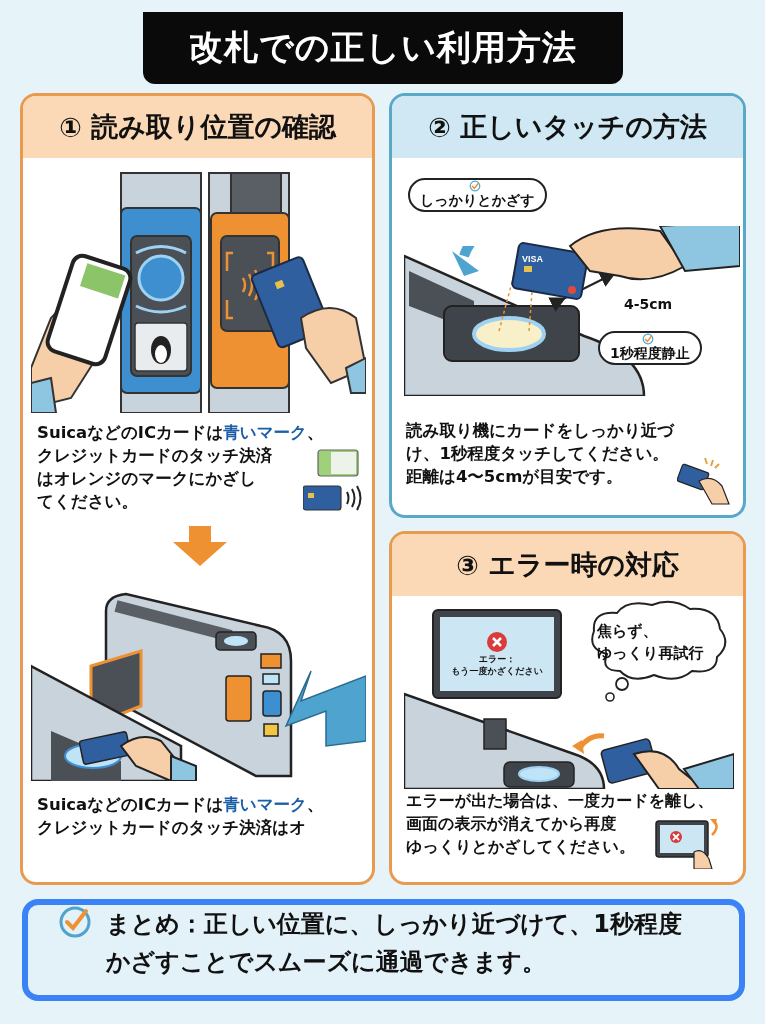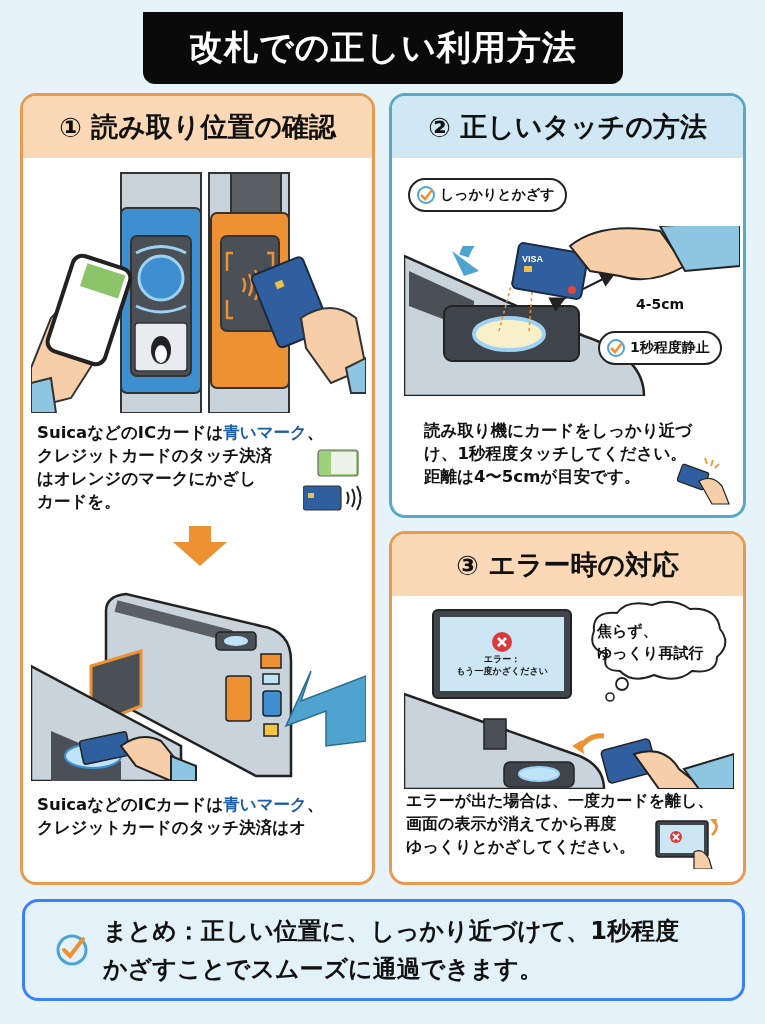--- a/index.html
+++ b/index.html
@@ -33,28 +33,28 @@
   #p2 { left: 389px; top: 93px; width: 357px; height: 425px; }
   #p3 { left: 389px; top: 531px; width: 357px; height: 354px; }
 
   .body-text { font-size: 16.5px; font-weight: bold; line-height: 23px; color: #111; }
   .hl { color: #1d5fa6; }
 
   .abs { position: absolute; }
 
   .summary {
     position: absolute; left: 22px; top: 899px; width: 723px; height: 102px;
-    background: #e3f1f8; border: 3px solid #3b82f6; border-radius: 16px;
-    display: flex; align-items: center; padding-left: 30px;
+    background: #e3f1f8; border: 6px solid #3b82f6; border-radius: 16px;
+    display: flex; align-items: flex-start; padding-left: 30px;
   }
   .summary .txt { font-size: 24px; font-weight: bold; line-height: 38px; margin-left: 14px; }
 
   .bubble {
     position: absolute; background: #fff; border: 2px solid #222; border-radius: 20px;
-    display: flex; align-items: center; font-size: 14px; font-weight: bold; padding: 0 10px 0 6px;
+    display: flex; align-items: center; font-size: 14px; font-weight: bold; padding: 0 10px 0 6px; flex-direction: column;
   }
   .check-icon { display: inline-block; }
 </style>
 </head>
 <body>
 
 <div class="title-bar">
   <span>改札での正しい利用方法</span>
 </div>
 
@@ -91,21 +91,21 @@
     <rect x="232" y="95" width="55" height="78" rx="5" transform="rotate(-22 260 134)" fill="#2f5f9e" stroke="#1b2a44" stroke-width="2"></rect>
     <rect x="252" y="110" width="8" height="7" fill="#e6c24d" transform="rotate(-22 260 134)"></rect>
     <path d="M270 150 Q300 130 325 150 L335 200 L300 215 L275 180 Z" fill="#f6cfa9" stroke="#333" stroke-width="2"></path>
     <path d="M315 200 L335 190 L335 225 L320 225 Z" fill="#8ec5e0" stroke="#333" stroke-width="2"></path>
   </svg>
 
   <div class="abs body-text" style="left:14px;top:325px;width:330px">
     <div><span>SuicaなどのICカードは</span><span class="hl">青いマーク</span><span>、</span></div>
     <div>クレジットカードのタッチ決済</div>
     <div>はオレンジのマークにかざし</div>
-    <div>カードを。</div>
+    <div>てください。</div>
   </div>
   <svg class="abs" style="left:280px;top:352px" width="62" height="65" viewBox="0 0 62 65">
     <rect x="15" y="2" width="40" height="26" rx="3" fill="#9fd07a" stroke="#666" stroke-width="1.2"></rect>
     <rect x="28" y="4" width="25" height="22" fill="#eef3ea"></rect>
     <rect x="0" y="38" width="38" height="24" rx="3" fill="#2f5f9e" stroke="#333" stroke-width="1.2"></rect>
     <rect x="5" y="45" width="6" height="5" fill="#e6c24d"></rect>
     <path d="M44 44 q3 6 0 12 M49 41 q5 9 0 18 M54 38 q7 12 0 24" stroke="#222" stroke-width="2" fill="none"></path>
   </svg>
 
   <svg class="abs" style="left:148px;top:430px" width="58" height="40" viewBox="0 0 58 40">
@@ -169,30 +169,30 @@
     <path d="M150 0 L230 -5 L230 40 L175 45 Z" fill="#8ec5e0" stroke="#222" stroke-width="2"></path>
   </svg>
 
   <div class="bubble" style="left:16px;top:82px;height:34px">
     <svg class="check-icon" width="20" height="20" viewBox="0 0 20 20">
         <circle cx="10" cy="10" r="8" fill="none" stroke="#4ea3cf" stroke-width="2"></circle>
         <path d="M5 10 L9 14 L16 5" stroke="#ee9133" stroke-width="2.5" fill="none"></path>
       </svg>
     <span style="margin-left:4px">しっかりとかざす</span>
   </div>
-  <div class="abs" style="left:244px;top:200px;font-size:14px;font-weight:bold">4-5cm</div>
+  <div class="abs" style="left:232px;top:200px;font-size:14px;font-weight:bold">4-5cm</div>
   <div class="bubble" style="left:206px;top:235px;height:34px">
     <svg class="check-icon" width="20" height="20" viewBox="0 0 20 20">
         <circle cx="10" cy="10" r="8" fill="none" stroke="#4ea3cf" stroke-width="2"></circle>
         <path d="M5 10 L9 14 L16 5" stroke="#ee9133" stroke-width="2.5" fill="none"></path>
       </svg>
     <span style="margin-left:4px">1秒程度静止</span>
   </div>
 
-  <div class="abs body-text" style="left:32px;top:323px;width:330px">
+  <div class="abs body-text" style="left:14px;top:323px;width:330px">
     <div>読み取り機にカードをしっかり近づ</div>
     <div>け、1秒程度タッチしてください。</div>
     <div>距離は4〜5cmが目安です。</div>
   </div>
   <svg class="abs" style="left:285px;top:360px" width="55" height="50" viewBox="0 0 55 50">
     <rect x="2" y="12" width="28" height="18" rx="2" transform="rotate(20 16 21)" fill="#2f5f9e" stroke="#222" stroke-width="1.2"></rect>
     <path d="M22 25 Q35 18 45 30 L52 48 L35 48 Z" fill="#f6cfa9" stroke="#222" stroke-width="1.2"></path>
     <path d="M28 2 L30 8 M36 4 L34 10 M42 8 L38 12" stroke="#e6a23c" stroke-width="2"></path>
   </svg>
 </div>
@@ -207,21 +207,21 @@
     <rect x="80" y="65" width="22" height="30" fill="#4b5057" stroke="#222" stroke-width="1.5"></rect>
     <rect x="100" y="108" width="70" height="25" rx="6" fill="#3f444b" stroke="#222" stroke-width="1.5"></rect>
     <ellipse cx="135" cy="120" rx="20" ry="7" fill="#bfe4f7" stroke="#9fd2f2" stroke-width="2"></ellipse>
     <path d="M175 95 Q185 80 200 82" stroke="#ee9133" stroke-width="5" fill="none"></path>
     <path d="M168 92 L180 100 L178 86 Z" fill="#ee9133"></path>
     <rect x="200" y="90" width="50" height="34" rx="4" transform="rotate(-15 225 107)" fill="#2f5f9e" stroke="#222" stroke-width="1.5"></rect>
     <path d="M230 100 Q260 90 275 115 L300 135 L255 135 Z" fill="#f6cfa9" stroke="#222" stroke-width="2"></path>
     <path d="M280 115 L330 100 L330 135 L295 135 Z" fill="#8ec5e0" stroke="#222" stroke-width="2"></path>
   </svg>
 
-  <div class="abs" style="left:40px;top:75px;width:140px;height:90px;background:#3f444b;border:2px solid #222;border-radius:6px;padding:6px">
+  <div class="abs" style="left:40px;top:75px;width:130px;height:90px;background:#3f444b;border:2px solid #222;border-radius:6px;padding:6px">
     <div style="background:#cde6f3;width:100%;height:100%;display:flex;flex-direction:column;align-items:center;justify-content:center;font-size:9px;font-weight:bold;line-height:12px">
       <svg width="22" height="22" viewBox="0 0 22 22">
           <circle cx="11" cy="11" r="10" fill="#d93b3b"></circle>
           <path d="M7 7 L15 15 M15 7 L7 15" stroke="#fff" stroke-width="2.5"></path>
         </svg>
       <span>エラー：</span>
       <span>もう一度かざください</span>
     </div>
   </div>
 

